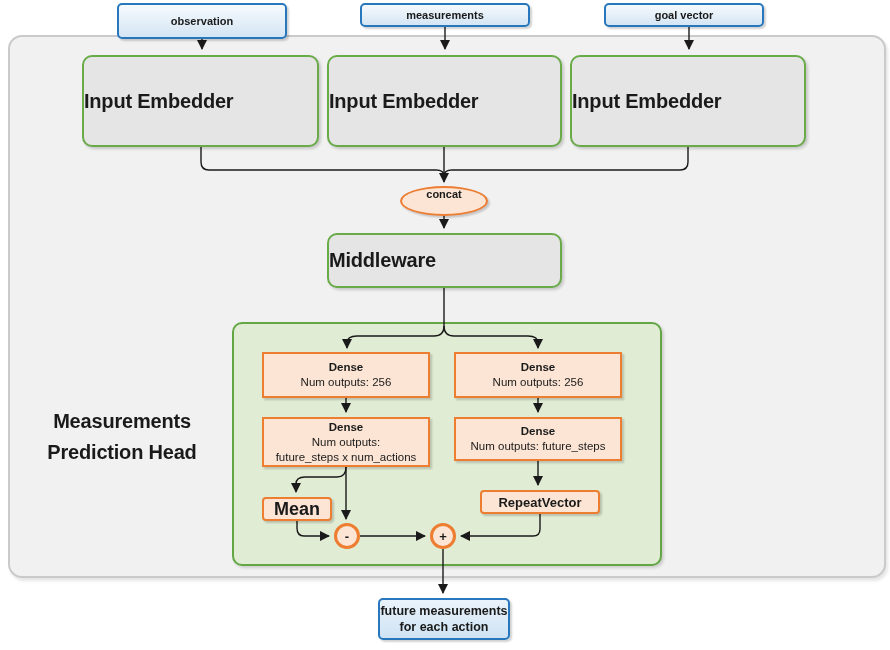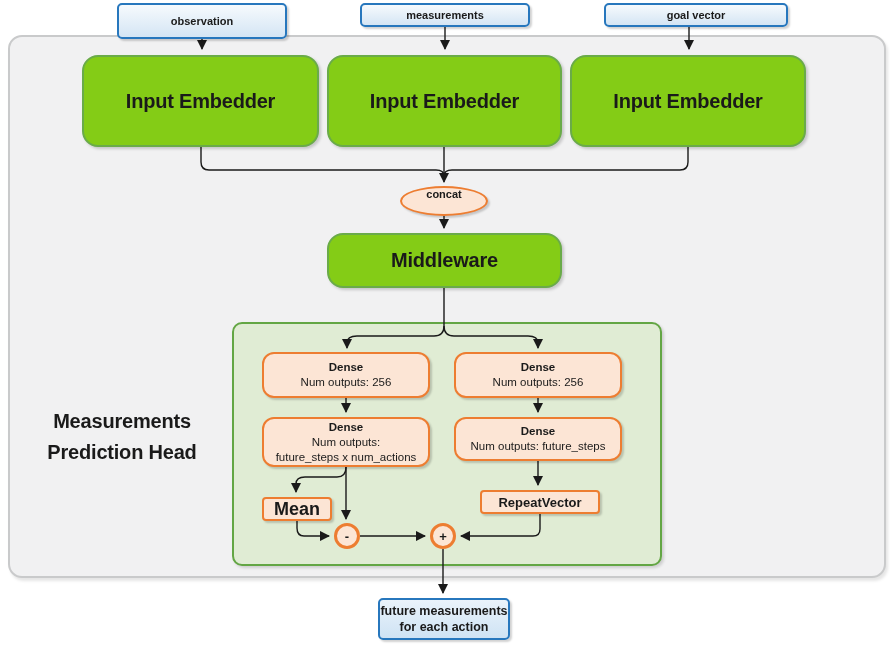--- a/index.html
+++ b/index.html
@@ -37,29 +37,29 @@
     font-weight:bold; font-size:11px;
     box-shadow:2px 2px 2px rgba(0,0,0,0.18);
   }
   .blue-node.output {
     background:linear-gradient(#eaf3fb,#cfe3f4);
     border-width:2.5px; flex-direction:column; line-height:16px; font-size:12.5px;
   }
 
   
   .green-box {
-    background:#84cc16; border:2.5px solid #6aab49; border-radius:16px;
-    display:flex; align-items:center; justify-content:center;
+    background:#e5e5e5; border:2.5px solid #6aab49; border-radius:10px;
+    display:flex; align-items:center; justify-content:flex-start;
     font-weight:bold; font-size:20px; letter-spacing:-0.2px;
     box-shadow:2px 2px 3px rgba(0,0,0,0.18);
   }
 
   
   .orange-box {
-    background:#fce5d5; border:2.5px solid #ed7d31; border-radius:12px;
+    background:#fce5d5; border:2.5px solid #ed7d31; border-radius:0;
     display:flex; flex-direction:column; align-items:center; justify-content:center;
     font-size:11.5px; line-height:15px; text-align:center;
     box-shadow:2px 2px 2px rgba(0,0,0,0.18);
   }
   .orange-box .t { font-weight:bold; }
   .orange-label {
     background:#fce5d5; border:2.5px solid #ed7d31; border-radius:4px;
     display:flex; align-items:center; justify-content:center;
     font-weight:bold; box-shadow:2px 2px 2px rgba(0,0,0,0.18);
   }
@@ -126,21 +126,21 @@
 
     <path d="M443,549 V593" marker-end="url(#arr)"></path>
   </svg>
 
   <div class="abs blue-node layer-node" style="left:117px;top:3px;width:170px;height:36px;">
     <span>observation</span>
   </div>
   <div class="abs blue-node layer-node" style="left:360px;top:3px;width:170px;height:24px;">
     <span>measurements</span>
   </div>
-  <div class="abs blue-node layer-node" style="left:604px;top:3px;width:184px;height:24px;">
+  <div class="abs blue-node layer-node" style="left:604px;top:3px;width:160px;height:24px;">
     <span>goal vector</span>
   </div>
 
   <div class="abs green-box layer-node" style="left:82px;top:55px;width:237px;height:92px;">
     <span>Input Embedder</span>
   </div>
   <div class="abs green-box layer-node" style="left:327px;top:55px;width:235px;height:92px;">
     <span>Input Embedder</span>
   </div>
   <div class="abs green-box layer-node" style="left:570px;top:55px;width:236px;height:92px;">

